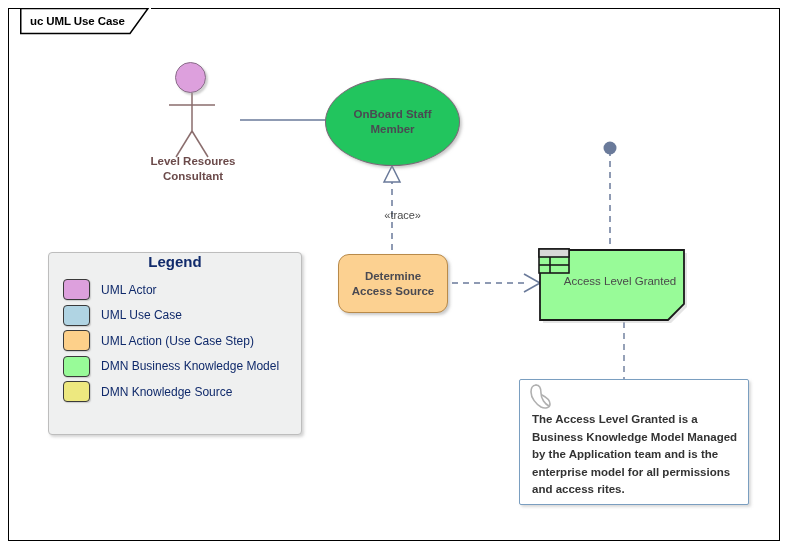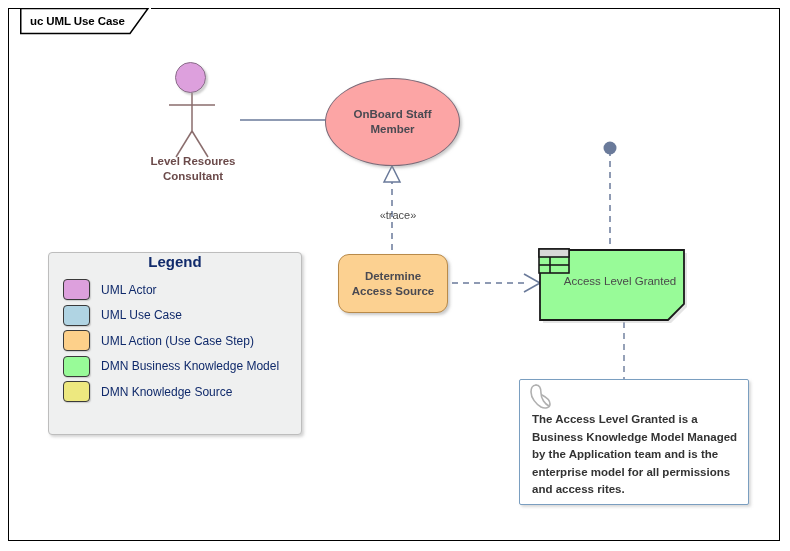--- a/index.html
+++ b/index.html
@@ -24,21 +24,21 @@
   .actor{position:absolute;left:152px;top:62px;width:80px;height:125px;}
   .actor-head{position:absolute;left:23px;top:0px;width:31px;height:31px;
       border-radius:50%;background:#dda0dd;border:1.2px solid #8a6d8a;
       box-sizing:border-box;box-shadow:2px 2px 2px rgba(150,150,150,.45);}
   .actor-label{position:absolute;left:-33px;top:92px;width:148px;
       text-align:center;font-size:11.5px;font-weight:bold;color:#6b4a4a;
       line-height:15px;}
 
   
   .usecase{position:absolute;left:325px;top:78px;width:135px;height:88px;
-      border-radius:50%;background:#fca5a5;border:1.3px solid #7b6a78;
+      border-radius:50%;background:#22c55e;border:1.3px solid #7b6a78;
       box-sizing:border-box;display:flex;align-items:center;
       justify-content:center;text-align:center;
       box-shadow:2px 2px 3px rgba(150,150,150,.5);}
   .usecase span{font-size:11.5px;font-weight:bold;color:#4a4a52;
       line-height:15px;}
 
   
   .ksource{position:absolute;left:546px;top:84px;width:135px;height:72px;}
   .ksource svg{position:absolute;left:0;top:0;overflow:visible;}
   .ksource-label{position:absolute;left:0;top:24px;width:135px;
@@ -78,22 +78,22 @@
   .legend-row{display:flex;align-items:center;height:25.5px;
       padding-left:14px;}
   .swatch{width:27px;height:21px;border:1.4px solid #3a3a3a;
       border-radius:4px;box-sizing:border-box;flex:0 0 auto;
       box-shadow:1px 1px 1px rgba(170,170,170,.5);}
   .legend-label{margin-left:11px;font-size:12px;color:#102a6b;}
 
   
   .conn{position:absolute;left:0;top:0;width:790px;height:551px;
       pointer-events:none;overflow:visible;}
-  .trace-label{position:absolute;left:363px;top:209px;width:70px;
-      text-align:center;font-size:11px;color:#4a4a4a;}
+  .trace-label{position:absolute;left:351px;top:209px;width:70px;
+      text-align:right;font-size:11px;color:#4a4a4a;}
 </style>
 </head>
 <body>
 
 <div id="canvas">
 
   <div class="frame"></div>
 
   <div class="frame-tab">
     <svg class="tab-shape" width="140" height="27" viewBox="0 0 140 27">

